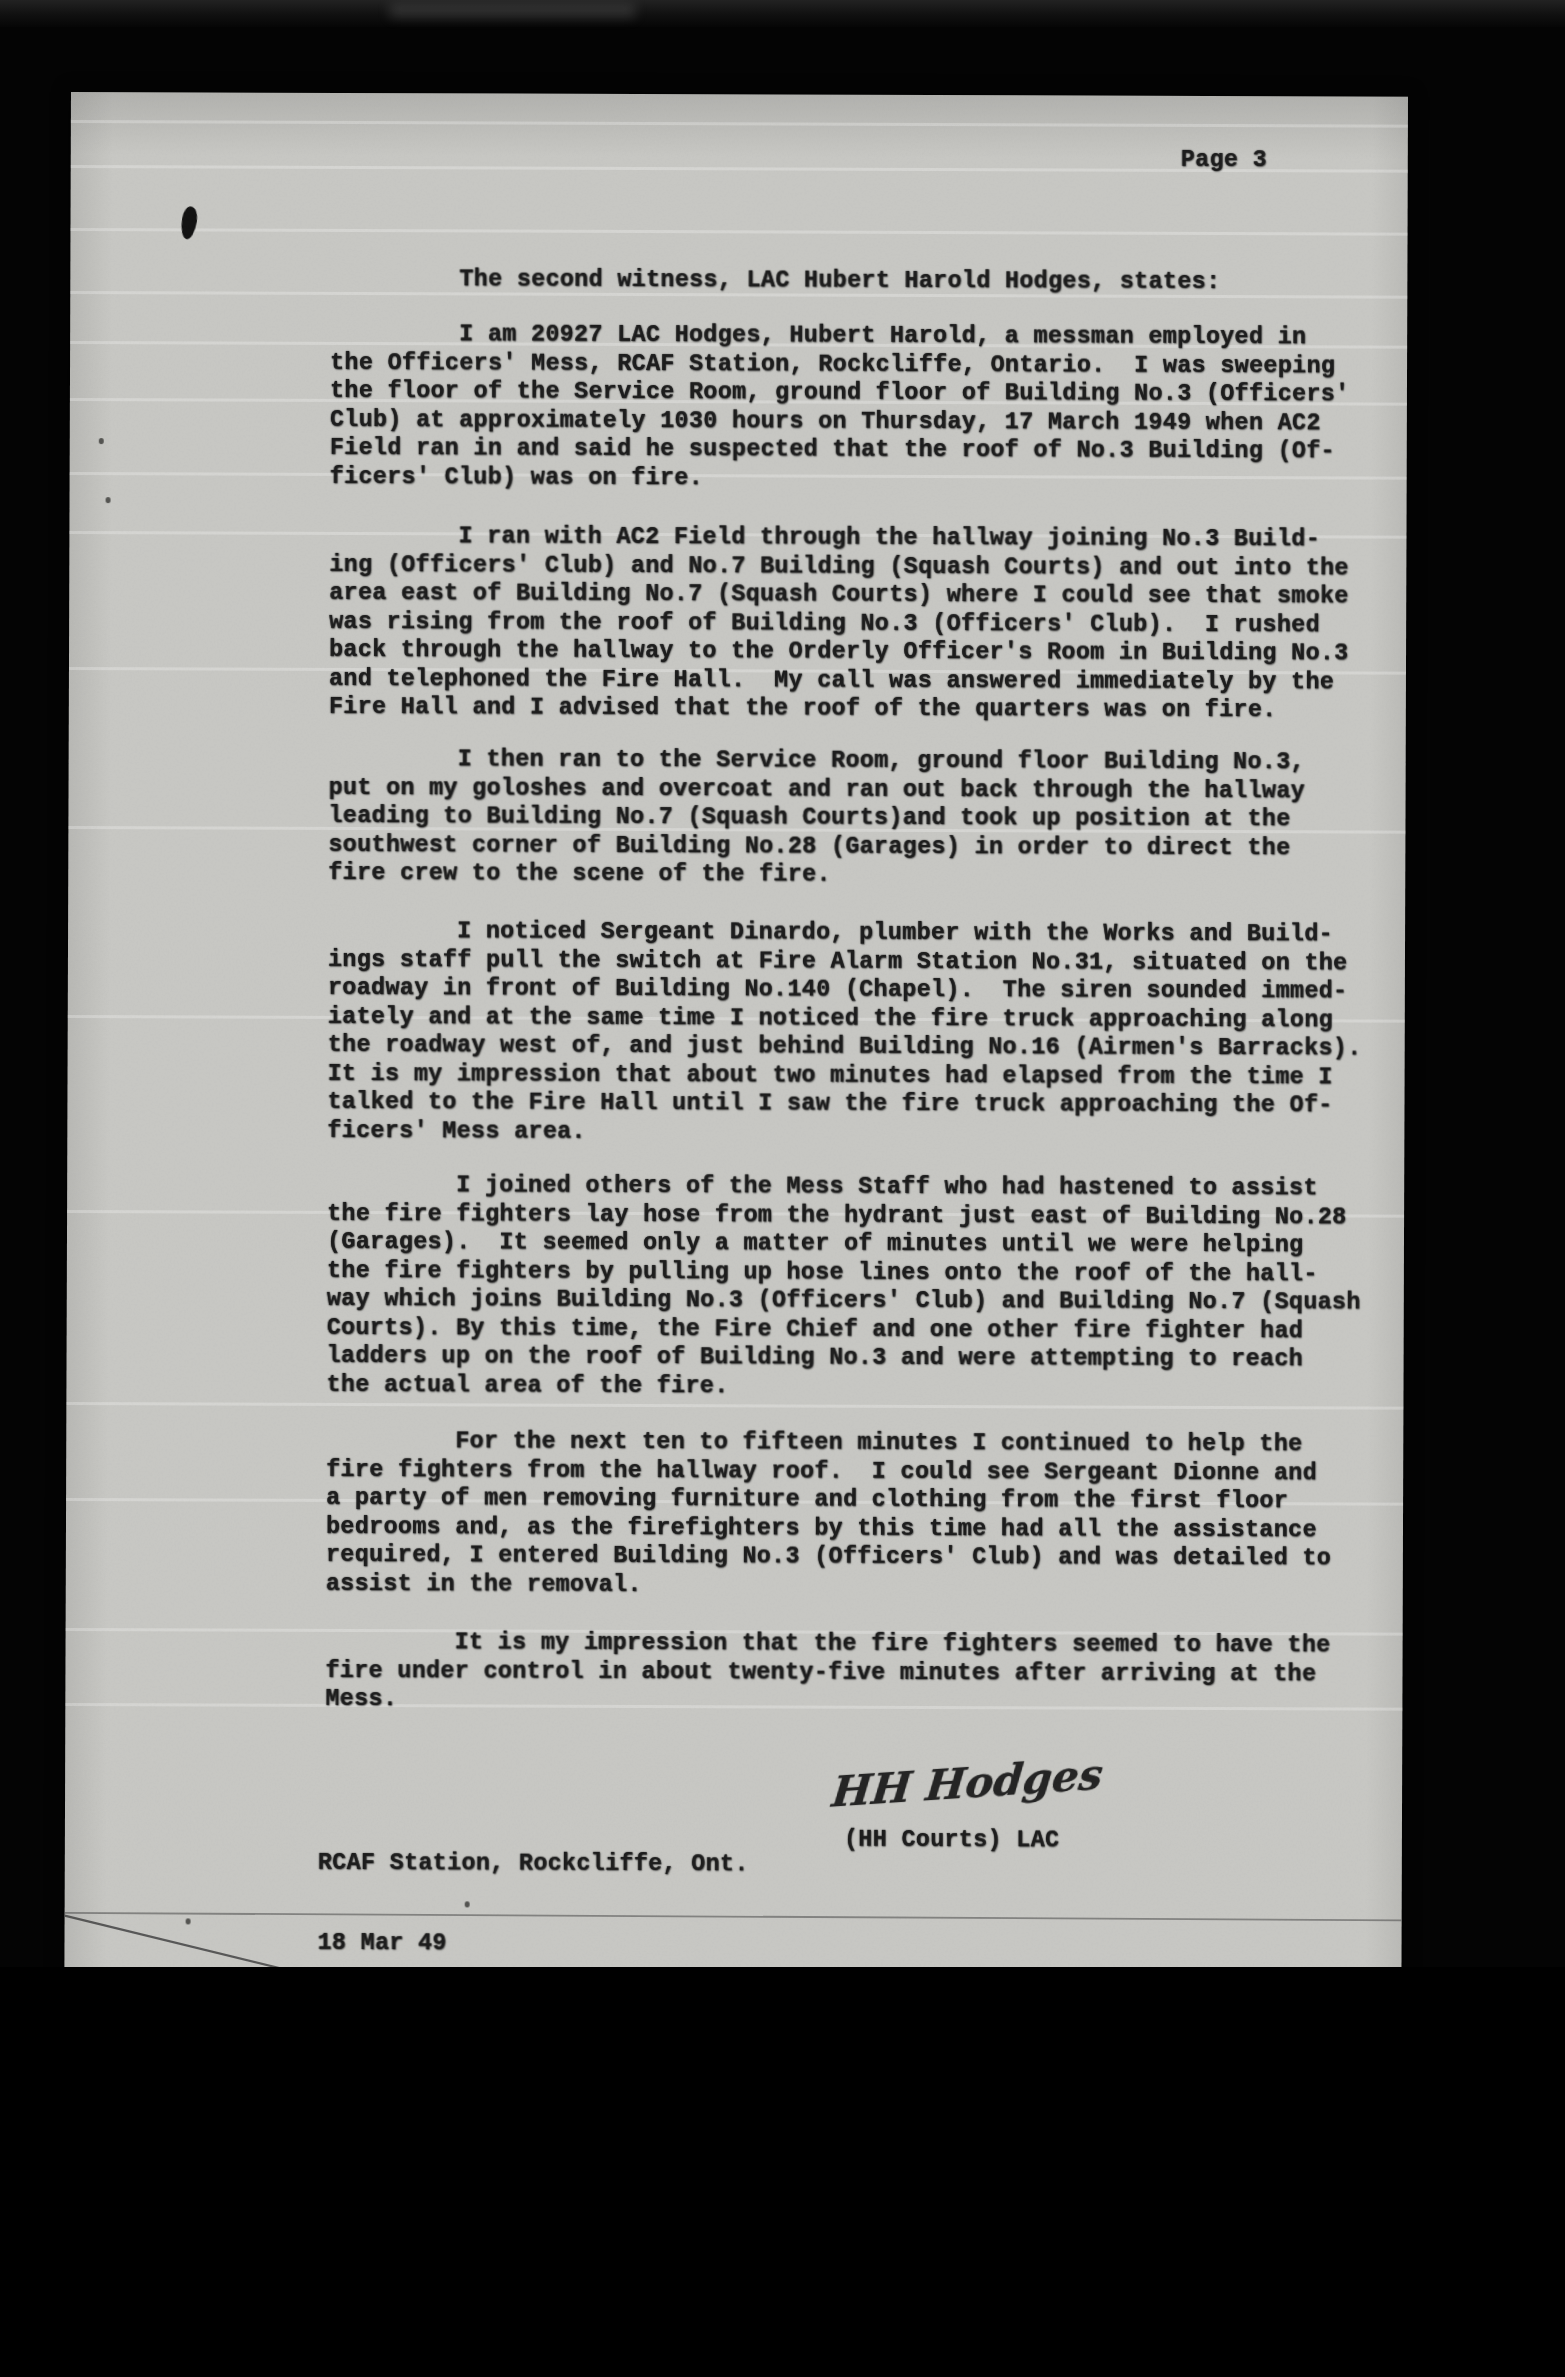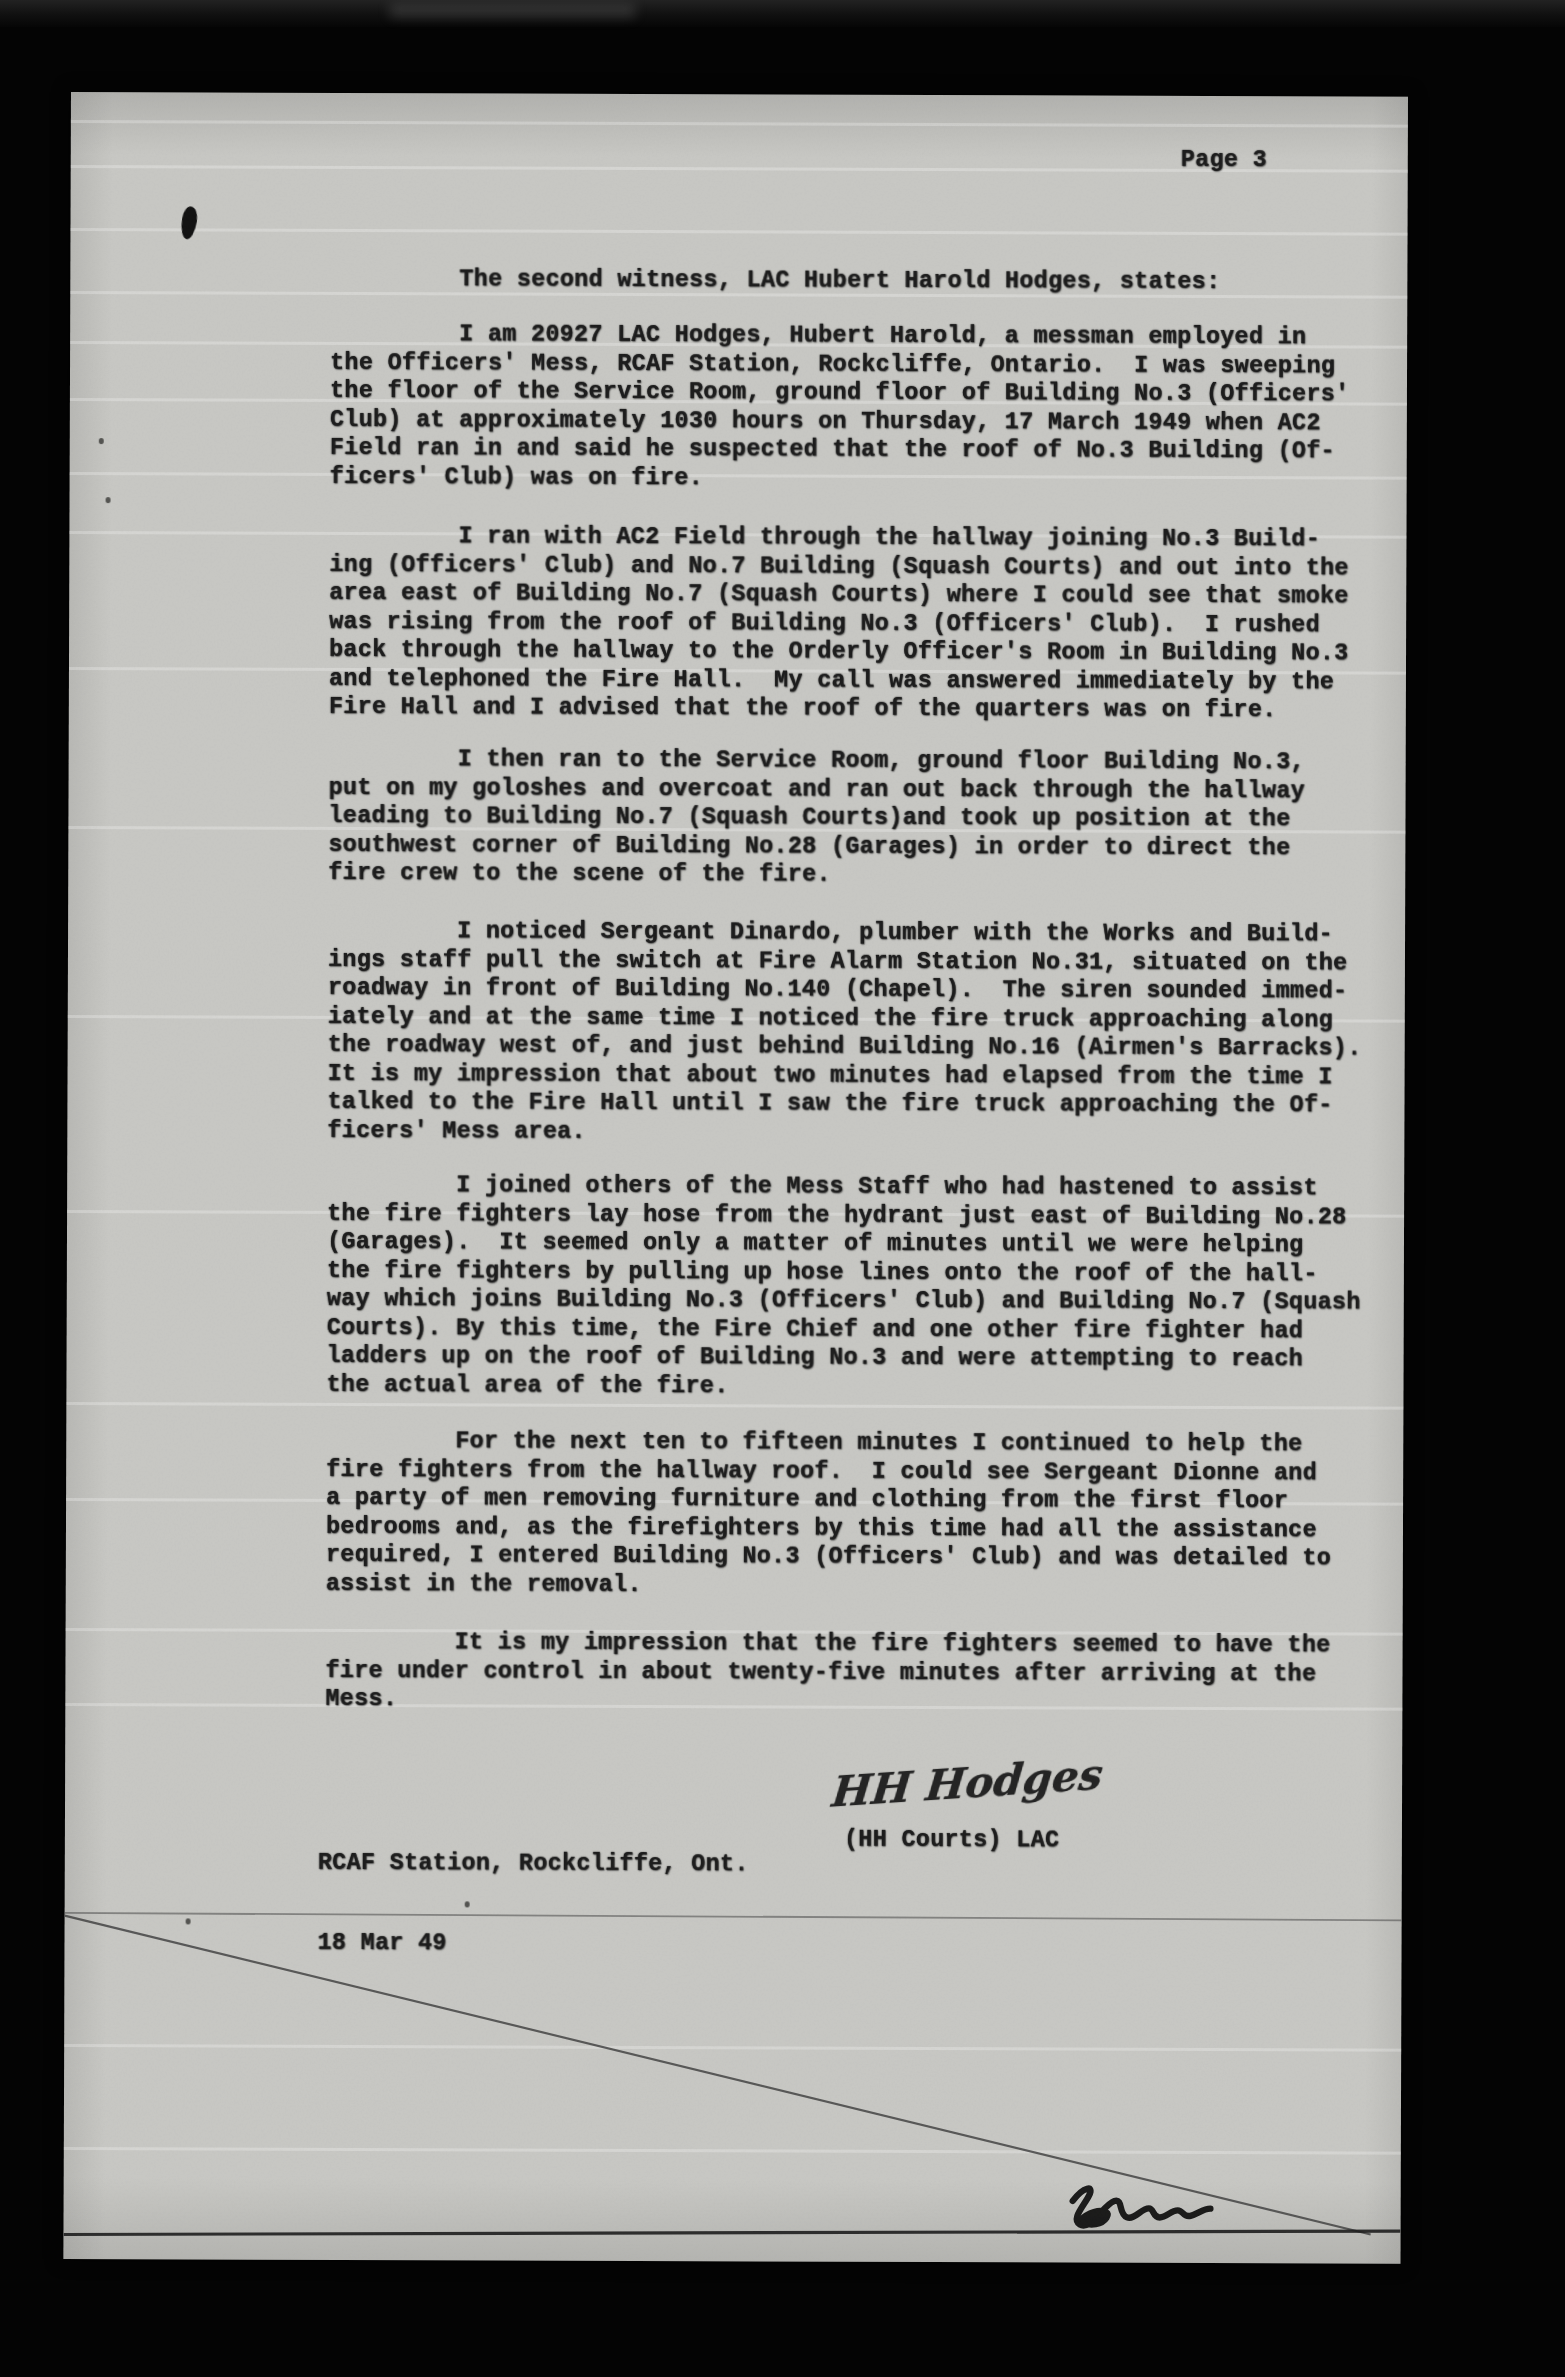--- a/index.html
+++ b/index.html
@@ -1,16 +1,16 @@
 <!DOCTYPE html>
 <html style="font-size:14.5px"><head>
 <meta charset="utf-8">
 <style>
   html,body{margin:0;padding:0;background:#000;}
-  .stage{position:relative;width:1566px;height:2377px;background:#040404;overflow:hidden;
+  .stage{position:relative;width:1566px;height:1967px;background:#040404;overflow:hidden;
          font-family:"Liberation Mono","DejaVu Sans Mono",monospace;}
   .topstrip{position:absolute;left:0;top:0;width:1566px;height:27px;
             background:linear-gradient(180deg,#222 0%,#101010 55%,#060606 100%);}
   .topsmudge{position:absolute;left:390px;top:3.6px;width:245px;height:14.5px;
              background:rgba(150,150,148,0.22);filter:blur(5.4px);}
   .paper{position:absolute;left:71px;top:92px;width:1337px;height:2167px;background:#c9c9c5;
          transform:rotate(0.2deg);transform-origin:0 0;box-shadow:0 0 18px rgba(0,0,0,0.65);}
   .paper::before{content:"";position:absolute;inset:0;pointer-events:none;background:
      linear-gradient(180deg,rgba(90,90,88,.20),rgba(90,90,88,0) 63px),
      linear-gradient(90deg,rgba(90,90,88,.14),rgba(90,90,88,0) 42px),

